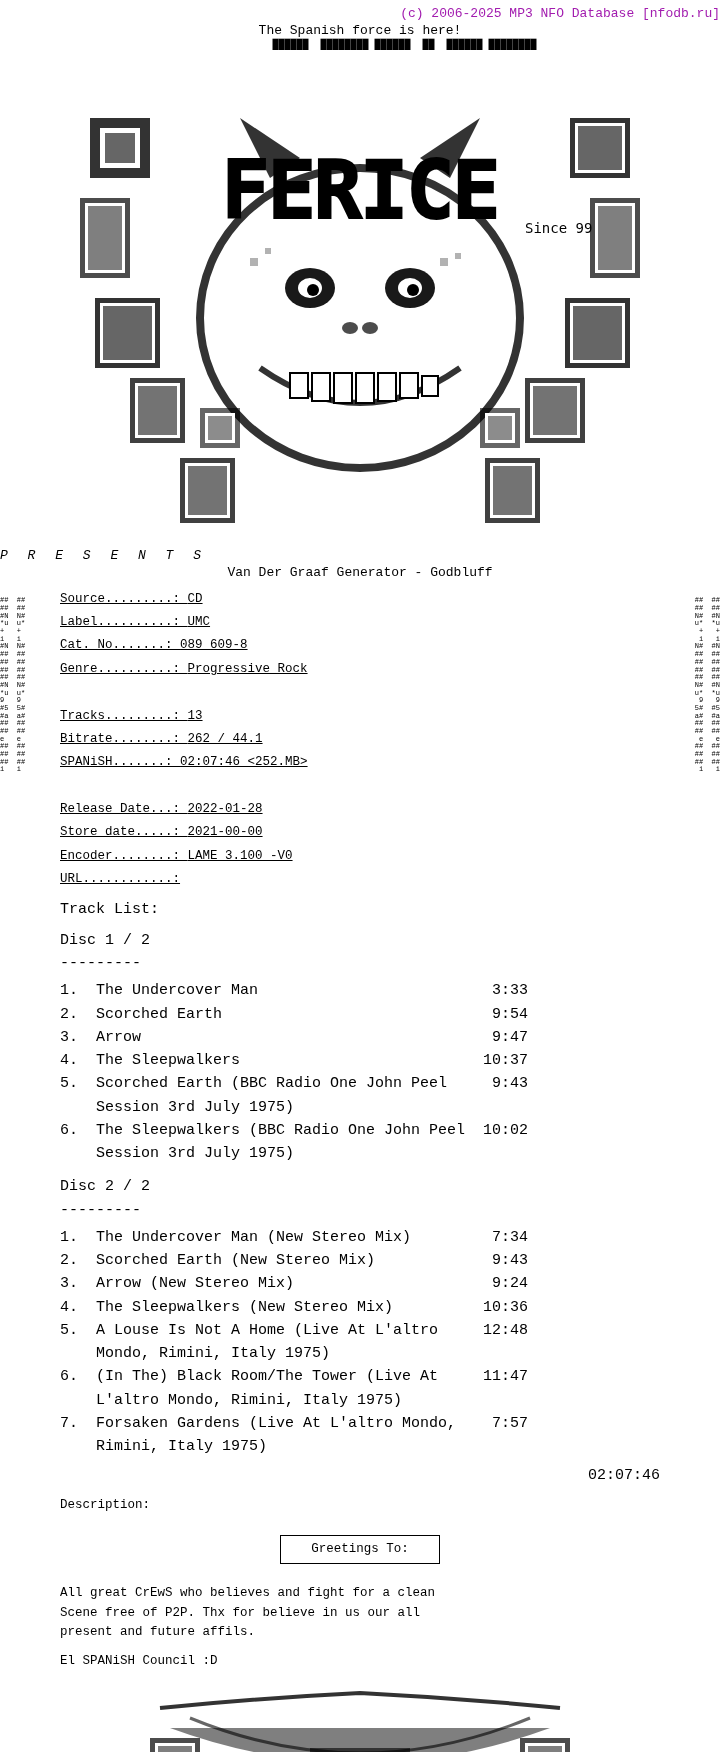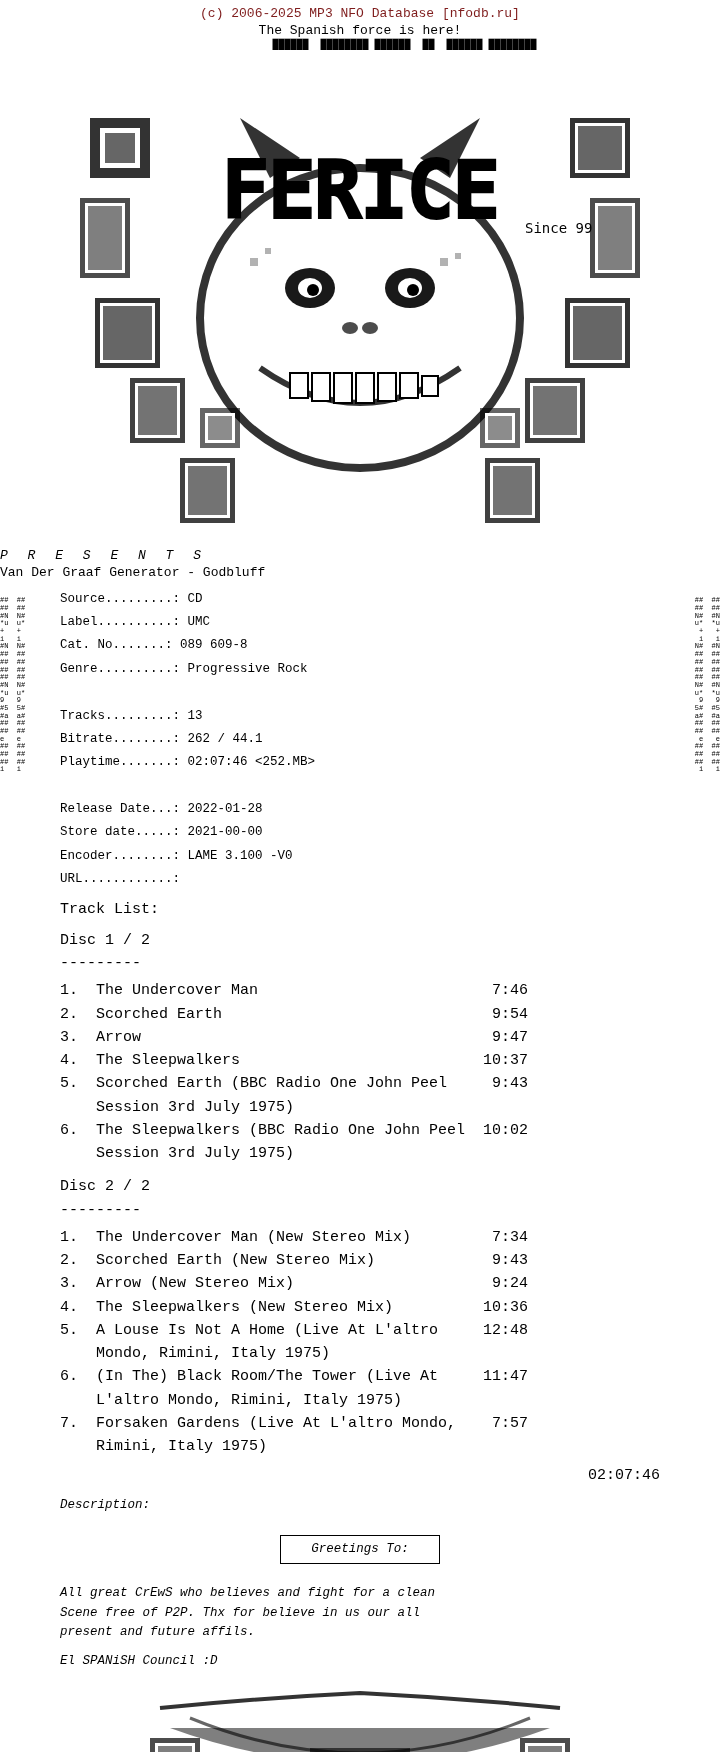--- a/index.html
+++ b/index.html
@@ -16,23 +16,23 @@
       min-height: 1752px;
       background: #ffffff;
       position: relative;
       overflow: hidden;
     }
     .header-section {
       text-align: center;
       padding-top: 6px;
     }
     .copyright-line {
-      color: #7f1d1d;
+      color: #a21caf;
       font-size: 13px;
-      text-align: center;
+      text-align: right;
     }
     .tagline {
       color: #000000;
       font-size: 13px;
       text-align: center;
       margin-top: 2px;
     }
     .ascii-art-container {
       text-align: center;
       position: relative;
@@ -49,33 +49,35 @@
     }
     .presents-line {
       text-align: left;
       font-family: 'Courier New', Courier, monospace;
       font-size: 13px;
       letter-spacing: 6px;
       margin: 6px 0 2px 0;
       font-style: italic;
     }
     .album-title {
+      text-align: center;
       font-family: 'Courier New', Courier, monospace;
       font-size: 13px;
       margin-bottom: 10px;
     }
     .info-section {
       padding: 0 60px;
       font-family: 'Courier New', Courier, monospace;
       font-size: 12.5px;
       line-height: 1.55;
       position: relative;
     }
     .info-block {
       margin: 4px 0;
+      text-decoration: underline;
     }
     .track-list-section {
       padding: 0 60px;
       font-family: 'Courier New', Courier, monospace;
       font-size: 15px;
       line-height: 1.55;
     }
     .track-list-header {
       margin-top: 8px;
       margin-bottom: 2px;
@@ -93,21 +95,20 @@
     .total-time {
       text-align: right;
       margin-top: 6px;
       margin-bottom: 8px;
     }
     .description-section {
       padding: 0 60px;
       font-family: 'Courier New', Courier, monospace;
       font-size: 12.5px;
       line-height: 1.55;
-      font-style: italic;
     }
     .greetings-box {
       border: 1px solid #000;
       display: inline-block;
       padding: 4px 30px;
       margin: 10px auto;
     }
     .greetings-wrapper {
       text-align: center;
       margin: 10px 0;
@@ -309,21 +310,21 @@
         <span>Genre..........: </span><span>Progressive Rock</span>
       </div>
       <br>
       <div class="info-block">
         <span>Tracks.........: </span><span>13</span>
       </div>
       <div class="info-block">
         <span>Bitrate........: </span><span>262 / 44.1</span>
       </div>
       <div class="info-block">
-        <span>Playtime.......: </span><span>02:07:46  &lt;252.MB&gt;</span>
+        <span>SPANiSH.......: </span><span>02:07:46  &lt;252.MB&gt;</span>
       </div>
       <br>
       <div class="info-block">
         <span>Release Date...: </span><span>2022-01-28</span>
       </div>
       <div class="info-block">
         <span>Store date.....: </span><span>2021-00-00</span>
       </div>
       <div class="info-block">
         <span>Encoder........: </span><span>LAME 3.100 -V0</span>
@@ -332,21 +333,21 @@
         <span>URL............: </span><span></span>
       </div>
     </div>
 
     <div class="track-list-section">
       <div class="track-list-header">Track List:</div>
 
       <div class="disc-header">Disc 1 / 2</div>
       <div class="disc-divider">---------</div>
 
-      <div class="track-item">1.  The Undercover Man                          7:46</div>
+      <div class="track-item">1.  The Undercover Man                          3:33</div>
       <div class="track-item">2.  Scorched Earth                              9:54</div>
       <div class="track-item">3.  Arrow                                       9:47</div>
       <div class="track-item">4.  The Sleepwalkers                           10:37</div>
       <div class="track-item">5.  Scorched Earth (BBC Radio One John Peel     9:43</div>
       <div class="track-item">    Session 3rd July 1975)</div>
       <div class="track-item">6.  The Sleepwalkers (BBC Radio One John Peel  10:02</div>
       <div class="track-item">    Session 3rd July 1975)</div>
 
       <div class="disc-header" style="margin-top:10px;">Disc 2 / 2</div>
       <div class="disc-divider">---------</div>

